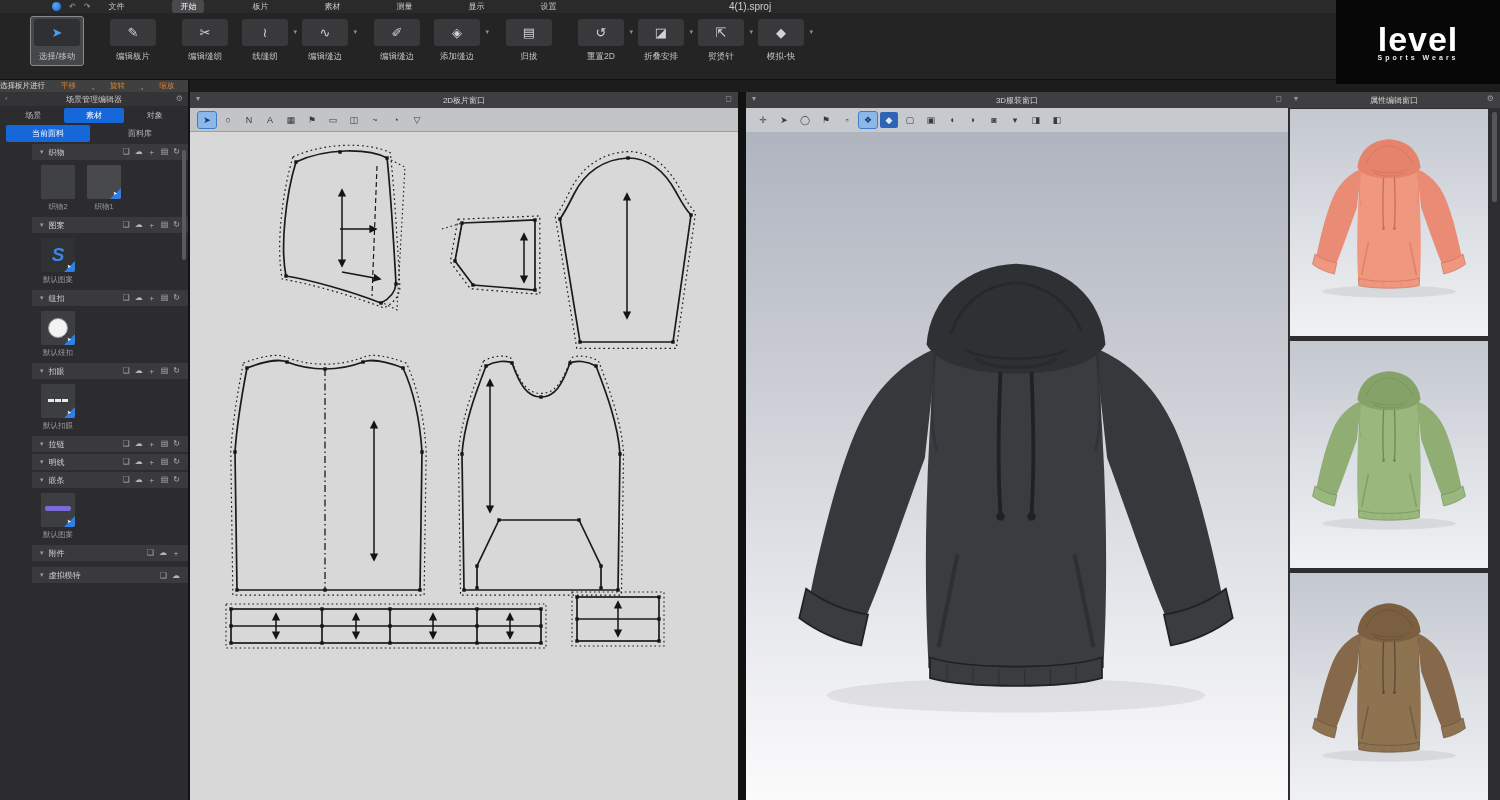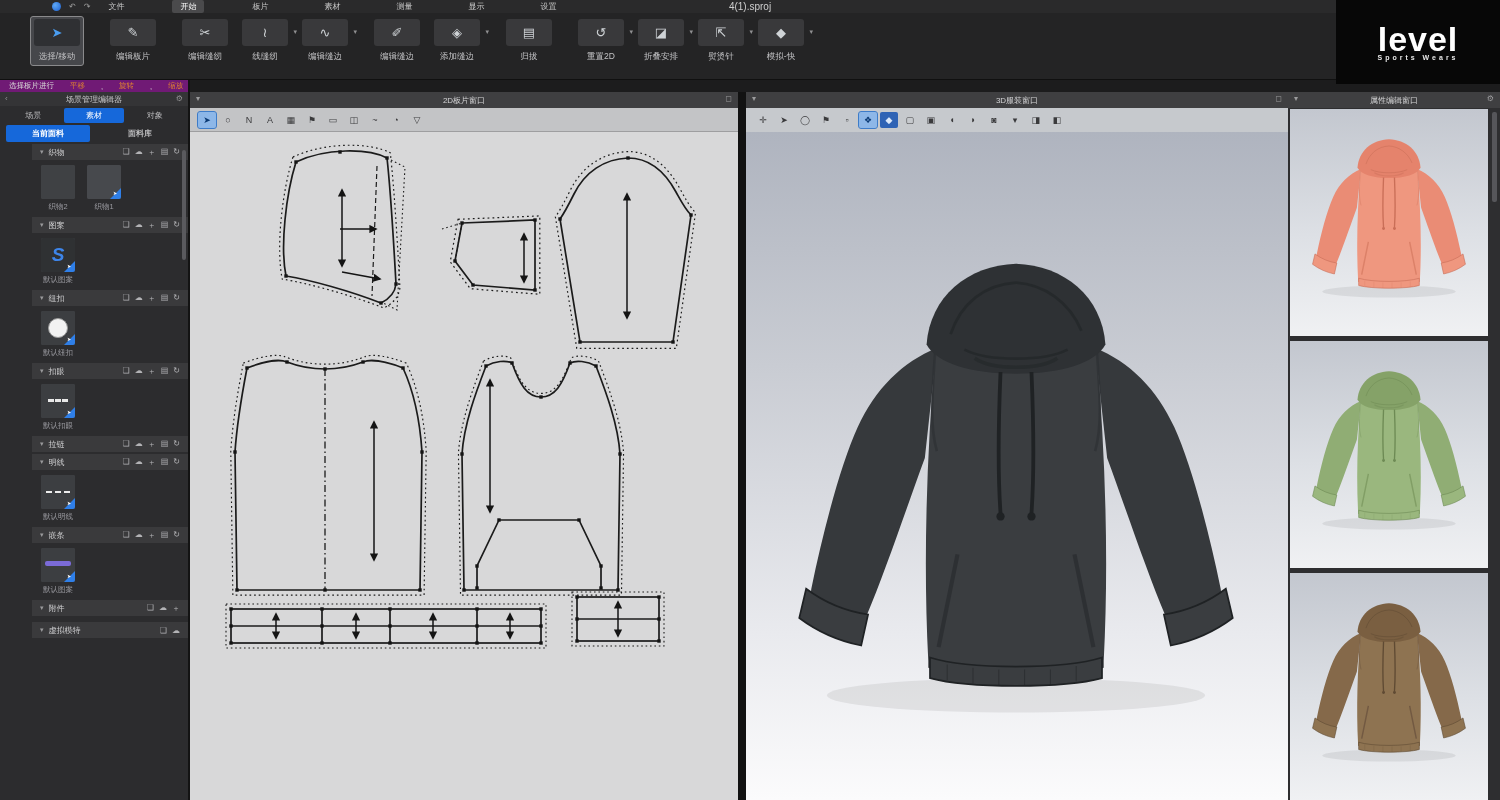--- a/index.html
+++ b/index.html
@@ -39,32 +39,32 @@
   #brand { position:absolute; left:1336px; top:0; width:164px; height:84px;
     background:#070707; display:flex; flex-direction:column; align-items:center;
     justify-content:center; z-index:5; }
   #brand-name { color:#fff; font-size:34px; font-weight:bold; letter-spacing:1px;
     line-height:30px; }
   #brand-tag { color:#e8e8e8; font-size:7px; font-weight:bold; letter-spacing:3px; }
 
   
   #sidebar { position:absolute; left:0; top:80px; width:190px; height:720px;
     background:#2c2c2e; border-right:2px solid #131313; }
-  #hint-bar { height:12px; background:#701a75; font-size:7.5px; color:#d8d8d8;
-    display:flex; align-items:center; padding-left:9px; white-space:nowrap; overflow:hidden; }
+  #hint-bar { height:12px; background:#404040; font-size:7.5px; color:#d8d8d8;
+    display:flex; align-items:center; padding-left:0; white-space:nowrap; overflow:hidden; }
   #hint-bar .hot { color:#e0832f; margin:0 16px; }
   #panel-header { height:14px; background:#343436; display:flex; align-items:center;
     justify-content:center; position:relative; color:#c9c9cb; font-size:8px; }
   .ph-side { position:absolute; color:#8f8f91; font-size:8px; top:2px; }
   .ph-left { left:5px; } .ph-right { right:5px; }
   #tabs-row { height:18px; display:flex; align-items:center; padding:2px 3px; }
   .tab { flex:1; text-align:center; color:#b9b9bb; font-size:8px; padding:2px 0;
     border-radius:2px; }
   .tab.active { background:#1668da; color:#fff; }
-  #subtabs-row { height:18px; display:flex; align-items:center; padding:1px 6px; gap:8px;font-weight:bold; }
+  #subtabs-row { height:18px; display:flex; align-items:center; padding:1px 6px; gap:8px; }
   .subtab { flex:1; text-align:center; color:#b9b9bb; font-size:8px; padding:3px 0;
     border-radius:2px; }
   .subtab.active { background:#1668da; color:#fff; }
   #sections { position:absolute; top:62px; bottom:0; left:0; right:0; overflow:hidden;margin-left:32px; }
   .sec-header { height:16px; background:#3a3a3c; display:flex; align-items:center;
     padding:0 8px; margin-top:2px; }
   .sec-chevron { color:#9a9a9c; font-size:7px; margin-right:5px; }
   .sec-title { color:#cfcfd1; font-size:8px; flex:1; }
   .sec-icons { display:flex; gap:5px; }
   .sec-ic { color:#b3b3b6; font-size:8px; }
@@ -350,30 +350,20 @@
         <div class="sec-header">
           <span class="sec-chevron">▾</span>
           <span class="sec-title">明线</span>
           <span class="sec-icons">
             <span class="sec-ic">❏</span>
             <span class="sec-ic">☁</span>
             <span class="sec-ic">＋</span>
             <span class="sec-ic">▤</span>
             <span class="sec-ic">↻</span>
           </span>
-        </div>
-        <div class="sec-body">
-          <div class="thumb-wrap">
-            <div class="thumb">
-              <div style="position:absolute;inset:0;background:#3c3e41"></div>
-              <div style="position:absolute;left:5px;top:16px;width:24px;border-top:2px dashed #ececec"></div>
-              <div class="badge"></div>
-            </div>
-            <div class="thumb-label">默认明线</div>
-          </div>
         </div>
         <div class="sec-header">
           <span class="sec-chevron">▾</span>
           <span class="sec-title">嵌条</span>
           <span class="sec-icons">
             <span class="sec-ic">❏</span>
             <span class="sec-ic">☁</span>
             <span class="sec-ic">＋</span>
             <span class="sec-ic">▤</span>
             <span class="sec-ic">↻</span>

